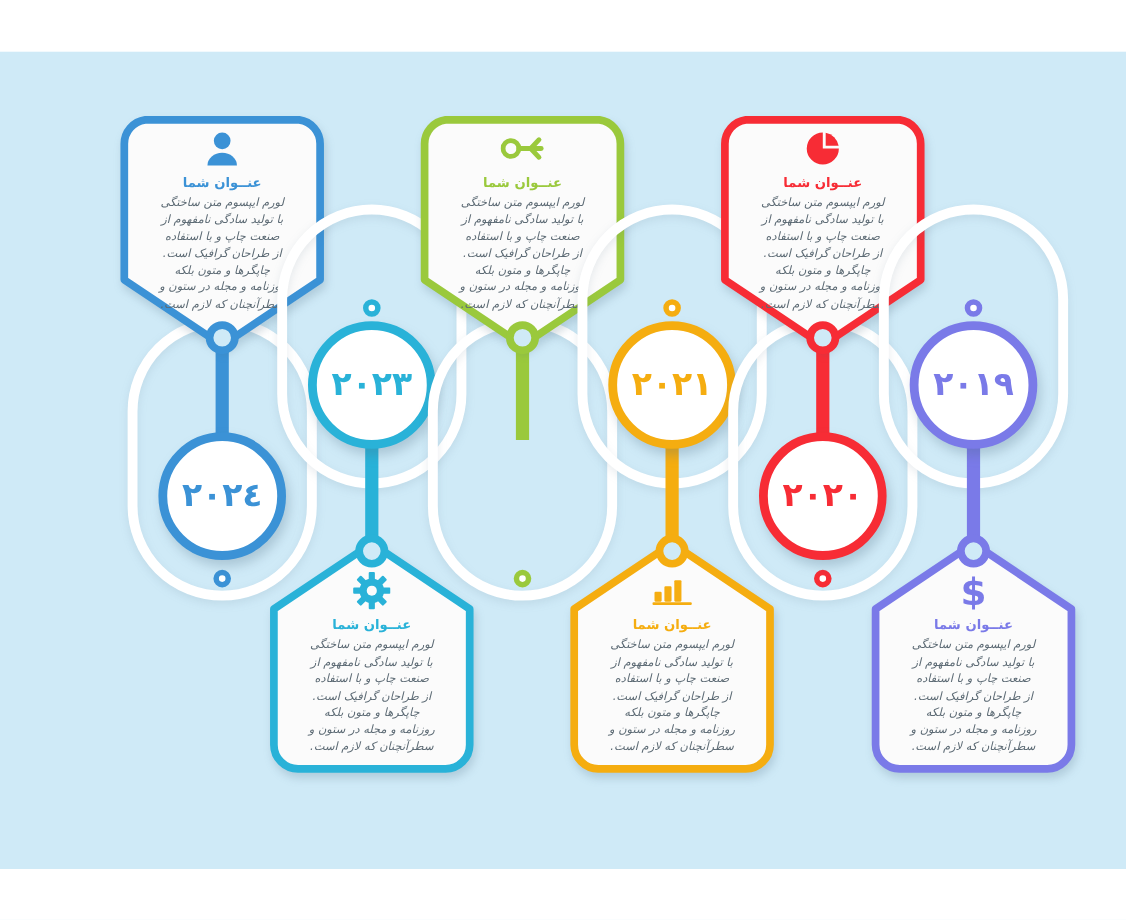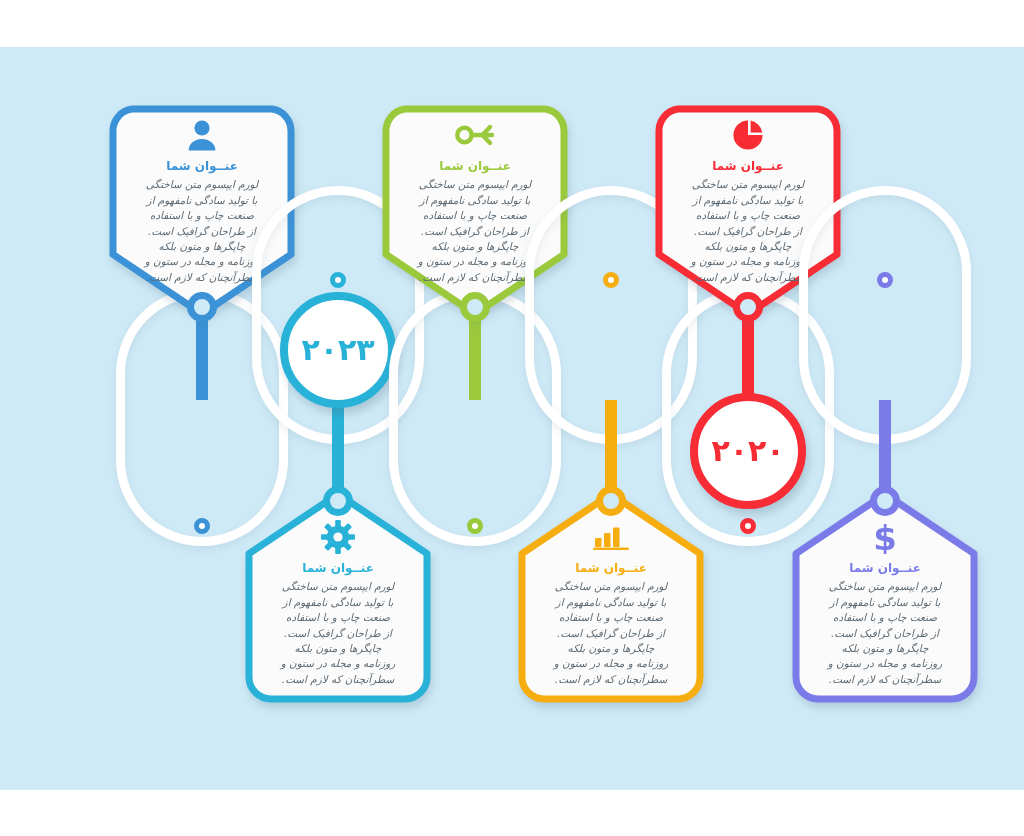--- a/index.html
+++ b/index.html
@@ -184,20 +184,23 @@
       <div class="tag-title">عنــوان شما</div>
       <div class="tag-body">لورم ایپسوم متن ساختگی
 با تولید سادگی نامفهوم از
 صنعت چاپ و با استفاده
 از طراحان گرافیک است.
 چاپگرها و متون بلکه
 روزنامه و مجله در ستون و
 سطرآنچنان که لازم است.</div>
     </div>
     <div class="ring"></div>
+    <div class="year-circle">
+      <span class="year-label">٢٠٢٤</span>
+    </div>
   </div>
       <div class="col up" style="left: 238px; color: rgb(41, 178, 216);">
     <div class="track"></div>
     <div class="end-dot"></div>
     <div class="stem"></div>
     <div class="tagwrap">
       <svg width="184" height="212" viewBox="0 0 184 212">
         <path d="M92,4 L181,63.599999999999994 V187 A22,22 0 0 1 159,209 H25 A22,22 0 0 1 3,187 V63.599999999999994 Z" fill="#fbfbfb" stroke="#29b2d8" stroke-width="7" stroke-linejoin="round" style="filter:drop-shadow(2px 5px 4px rgba(70,100,125,0.22))"></path>
       </svg>
     </div>
@@ -282,20 +285,23 @@
       <div class="tag-title">عنــوان شما</div>
       <div class="tag-body">لورم ایپسوم متن ساختگی
 با تولید سادگی نامفهوم از
 صنعت چاپ و با استفاده
 از طراحان گرافیک است.
 چاپگرها و متون بلکه
 روزنامه و مجله در ستون و
 سطرآنچنان که لازم است.</div>
     </div>
     <div class="ring"></div>
+    <div class="year-circle">
+      <span class="year-label">٢٠٢١</span>
+    </div>
   </div>
       <div class="col down" style="left: 648px; color: rgb(247, 44, 53);">
     <div class="track"></div>
     <div class="end-dot"></div>
     <div class="stem"></div>
     <div class="tagwrap">
       <svg width="184" height="212" viewBox="0 0 184 212">
         <path d="M22,3 H162 A22,22 0 0 1 181,25 V148.39999999999998 L92,208 L3,148.39999999999998 V25 A22,22 0 0 1 22,3 Z" fill="#fbfbfb" stroke="#f72c35" stroke-width="7" stroke-linejoin="round" style="filter:drop-shadow(2px 5px 4px rgba(70,100,125,0.22))"></path>
       </svg>
     </div>
@@ -338,15 +344,18 @@
       <div class="tag-title">عنــوان شما</div>
       <div class="tag-body">لورم ایپسوم متن ساختگی
 با تولید سادگی نامفهوم از
 صنعت چاپ و با استفاده
 از طراحان گرافیک است.
 چاپگرها و متون بلکه
 روزنامه و مجله در ستون و
 سطرآنچنان که لازم است.</div>
     </div>
     <div class="ring"></div>
+    <div class="year-circle">
+      <span class="year-label">٢٠١٩</span>
+    </div>
   </div>
     </div>
 </div>
 
 </body></html>

